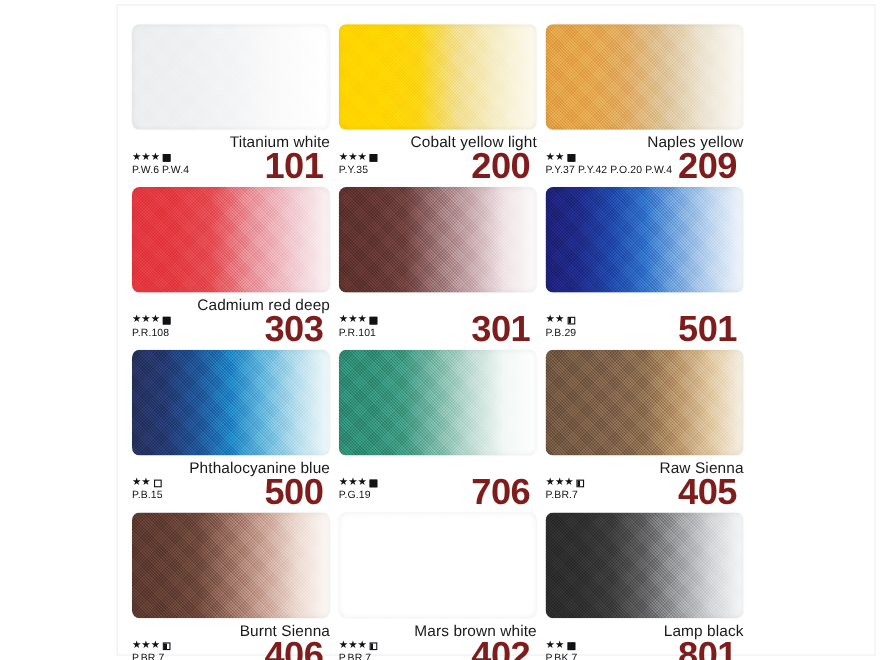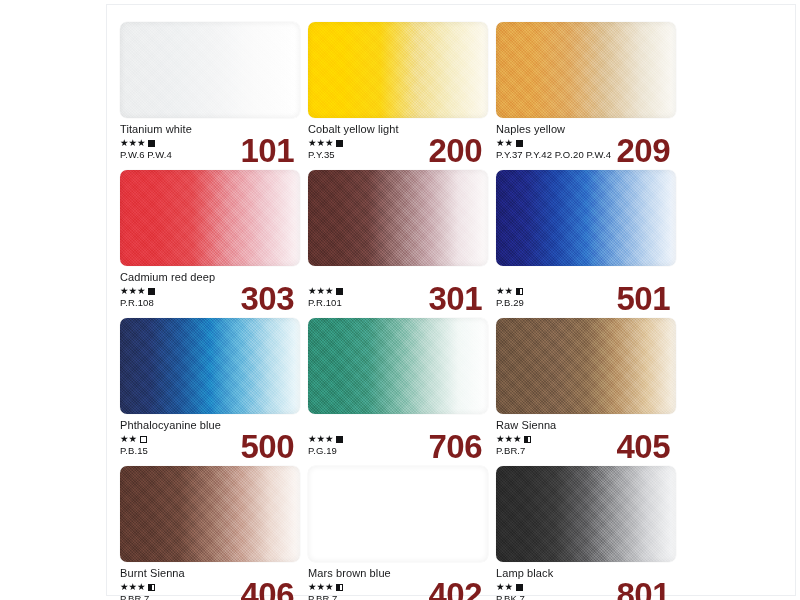--- a/index.html
+++ b/index.html
@@ -56,25 +56,26 @@
   }
 
   .info{
     position:relative;
     width:180px;
     height:44px;
     padding-top:5px;
     box-sizing:border-box;
   }
   .name{
-    font-size:11px;
+    font-size:14px;
     color:#18191b;
     line-height:13px;
     letter-spacing:.1px;
     white-space:nowrap;
+    text-align:right;
   }
   .meta{
     position:absolute;
     left:0;top:20px;
   }
   .rating{
     font-size:9px;
     line-height:10px;
     color:#111214;
     letter-spacing:.4px;
@@ -298,21 +299,21 @@
           <div class="num">406</div>
         </div>
       </div>
       <div class="card">
         <div class="swatch">
           <div class="grad"></div>
           <div class="tex"></div>
           <div class="vig"></div>
         </div>
         <div class="info">
-          <div class="name">Mars brown blue</div>
+          <div class="name">Mars brown white</div>
           <div class="meta">
             <div class="rating">
               <span class="stars">★★★</span>
               <span class="opa half"></span>
             </div>
             <div class="pig">P.BR.7</div>
           </div>
           <div class="num">402</div>
         </div>
       </div>

